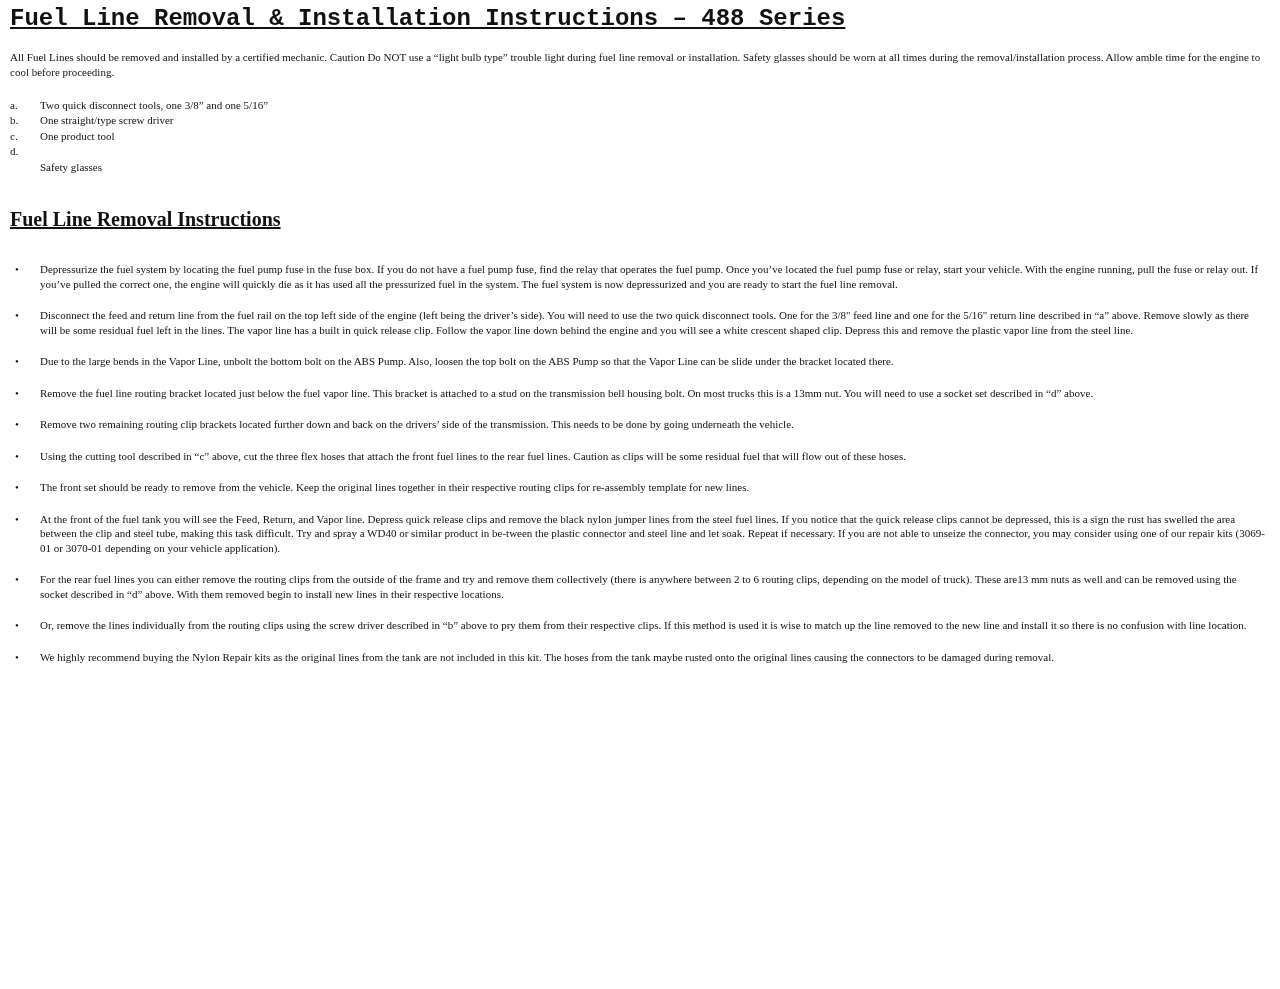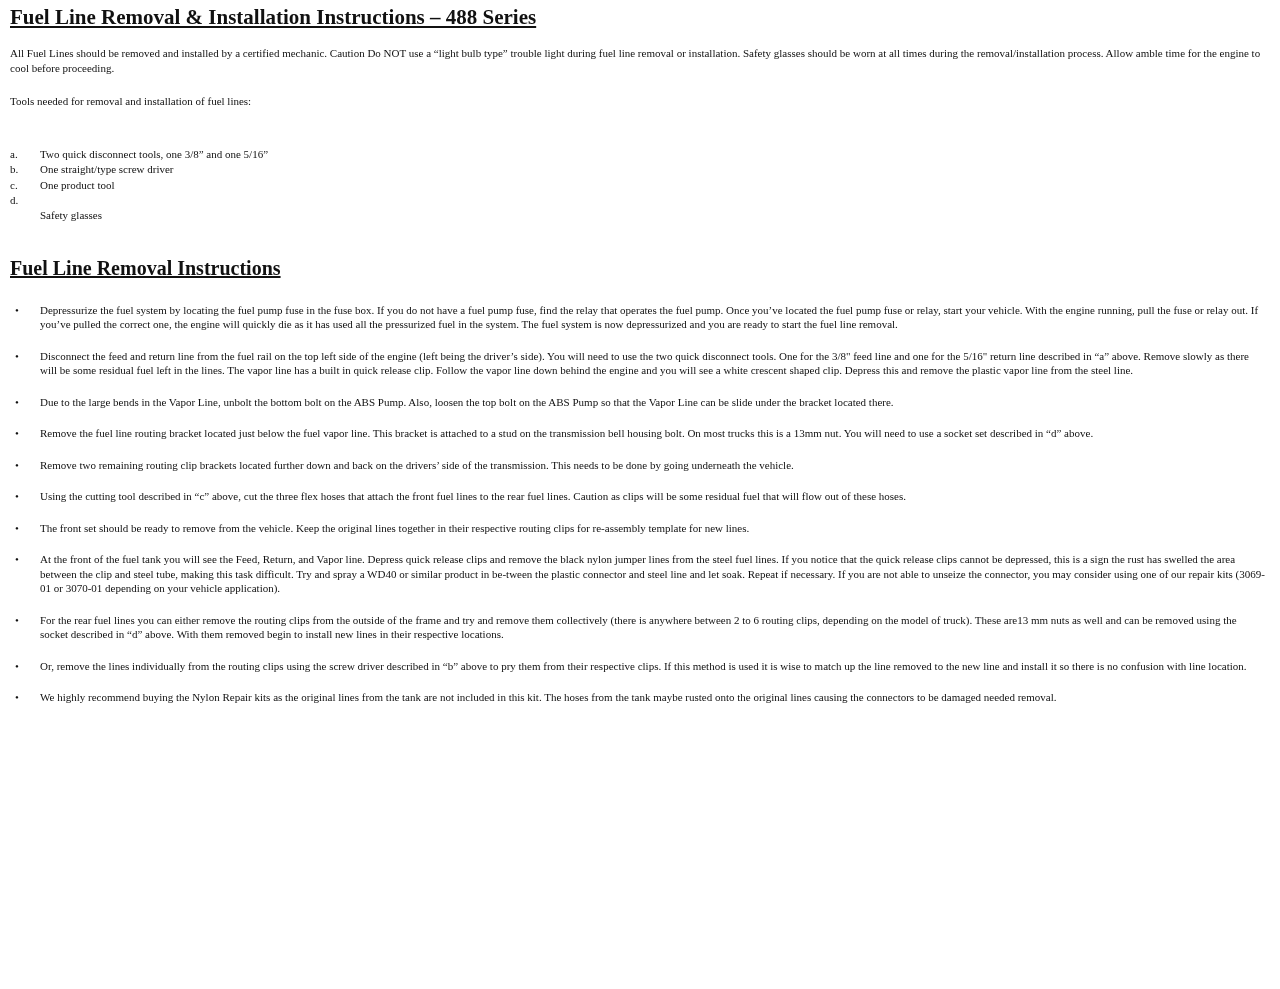--- a/index.html
+++ b/index.html
@@ -10,25 +10,26 @@
     font-family: "Liberation Serif", "DejaVu Serif", serif;
   }
   .page {
     width: 1280px;
     min-height: 989px;
     box-sizing: border-box;
     padding: 4px 14px 20px 10px;
     background: #ffffff;
   }
   .doc-title {
-    font-size: 21px;
+    font-size: 24px;
     font-weight: bold;
     text-decoration: underline;
     margin: 0 0 16px 0;
     line-height: 1.25;
+    font-family: Liberation Mono, monospace;
   }
   .body-text {
     font-size: 11px;
     line-height: 1.32;
   }
   .intro {
     margin: 0 0 19px 0;
   }
   .tools-heading {
     margin: 0 0 38px 0;
@@ -43,21 +44,21 @@
   .tool-item .marker {
     flex: 0 0 30px;
   }
   .tool-item .tool-text {
     flex: 1 1 auto;
   }
   .section-heading {
     font-size: 20px;
     font-weight: bold;
     text-decoration: underline;
-    margin: 0 0 22px 0;
+    margin: 0 0 30px 0;
     line-height: 1.25;
   }
   .steps-list {
     margin: 0;
   }
   .step-item {
     display: flex;
     margin: 0 0 17px 0;
   }
   .step-item .bullet {
@@ -71,21 +72,20 @@
 </style>
 </head>
 <body>
 
 <div class="page">
 
   <h1 class="doc-title">Fuel Line Removal &amp; Installation Instructions – 488 Series</h1>
 
   <p class="body-text intro">All Fuel Lines should be removed and installed by a certified mechanic. Caution Do NOT use a “light bulb type” trouble light during fuel line removal or installation. Safety glasses should be worn at all times during the removal/installation process. Allow amble time for the engine to cool before proceeding.</p>
 
-  <p class="body-text tools-heading">Tools needed for removal and installation of fuel lines:</p>
 
   <div class="body-text tools-list">
     <div class="tool-item">
       <span class="marker">a.</span>
       <span class="tool-text">Two quick disconnect tools, one 3/8” and one 5/16”</span>
     </div>
     <div class="tool-item">
       <span class="marker">b.</span>
       <span class="tool-text">One straight/type screw driver</span>
     </div>
@@ -140,17 +140,17 @@
     <div class="step-item">
       <span class="bullet">•</span>
       <span class="step-text">For the rear fuel lines you can either remove the routing clips from the outside of the frame and try and remove them collectively (there is anywhere between 2 to 6 routing clips, depending on the model of truck). These are13 mm nuts as well and can be removed using the socket described in “d” above. With them removed begin to install new lines in their respective locations.</span>
     </div>
     <div class="step-item">
       <span class="bullet">•</span>
       <span class="step-text">Or, remove the lines individually from the routing clips using the screw driver described in “b” above to pry them from their respective clips. If this method is used it is wise to match up the line removed to the new line and install it so there is no confusion with line location.</span>
     </div>
     <div class="step-item">
       <span class="bullet">•</span>
-      <span class="step-text">We highly recommend buying the Nylon Repair kits as the original lines from the tank are not included in this kit. The hoses from the tank maybe rusted onto the original lines causing the connectors to be damaged needed removal.</span>
+      <span class="step-text">We highly recommend buying the Nylon Repair kits as the original lines from the tank are not included in this kit. The hoses from the tank maybe rusted onto the original lines causing the connectors to be damaged during removal.</span>
     </div>
   </div>
 
 </div>
 
 </body></html>

